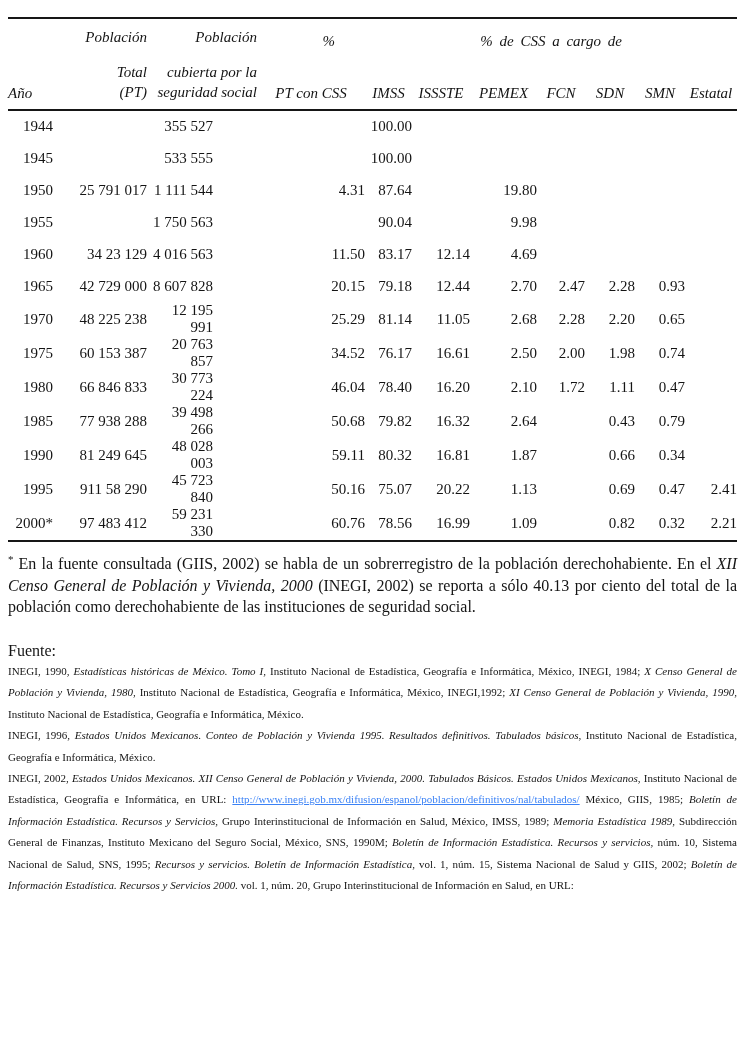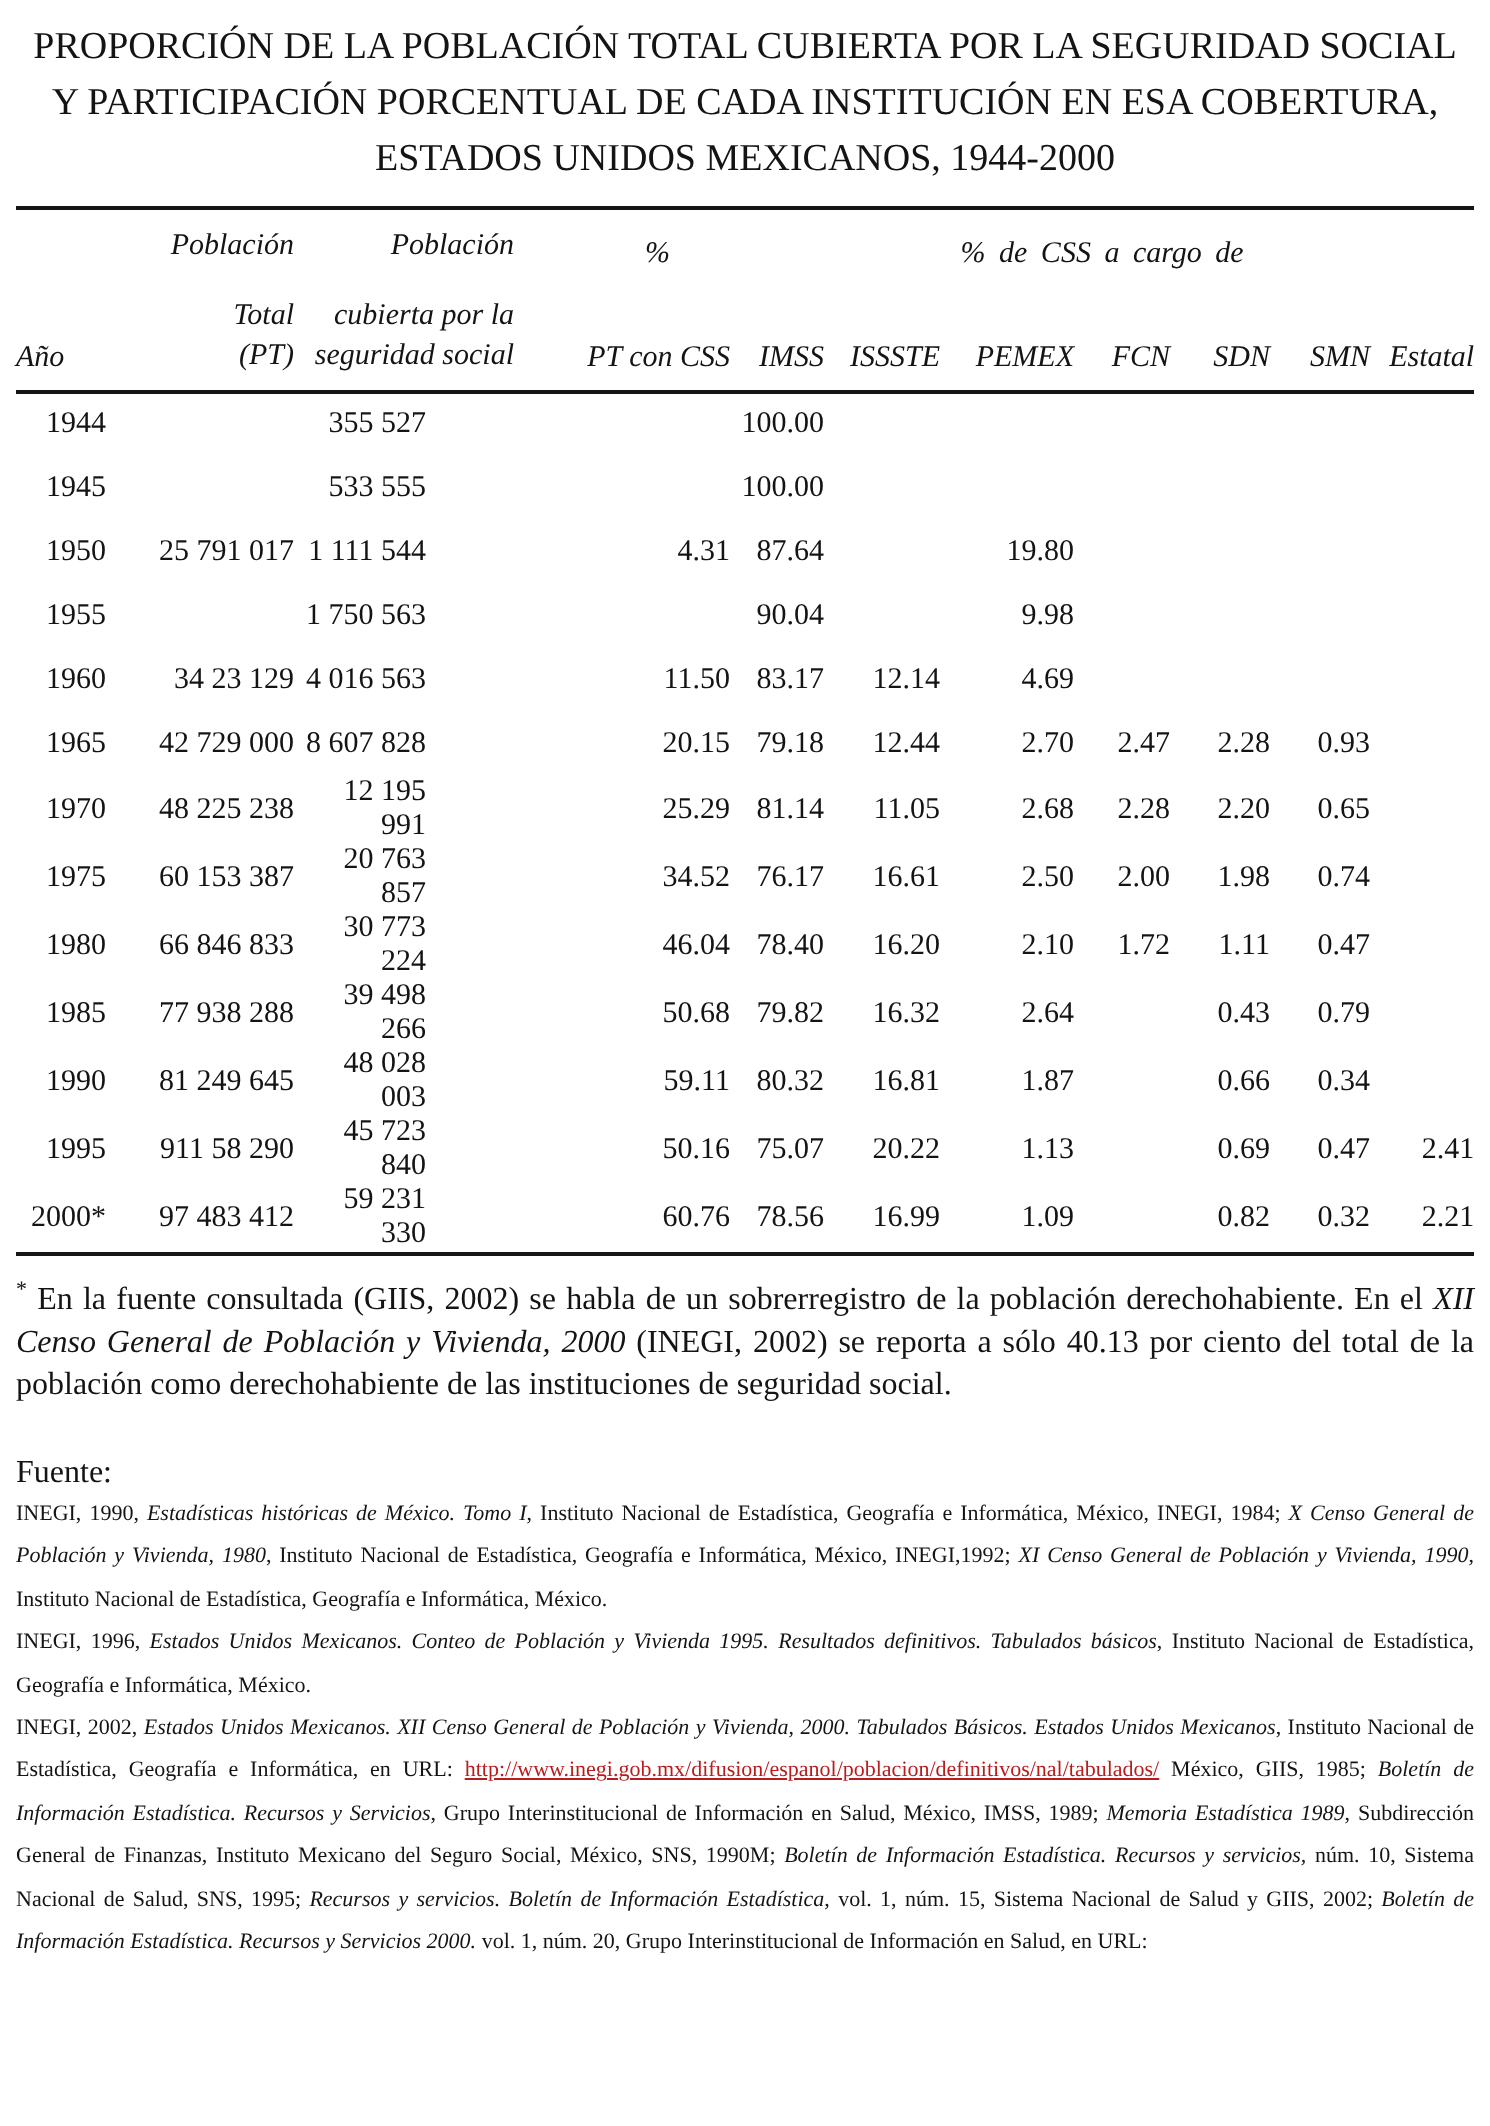--- a/index.html
+++ b/index.html
@@ -23,39 +23,38 @@
   thead th { font-style:italic; font-weight:normal; font-size:15px; }
   tr.hr1 th { vertical-align:bottom; height:56px; padding:0; }
   tr.hr2 th { vertical-align:bottom; height:36px; padding:0 0 7px 0; }
   th.span2 { vertical-align:bottom !important; padding-bottom:7px !important; }
   .stack { text-align:right; }
   .stack div { line-height:20px; }
   .stack div:first-child { margin-bottom:15px; }
   th.year-h { text-align:left; }
   th.pct-h { text-align:right; padding-right:30px !important; padding-bottom:24px !important; }
   th.group-h { text-align:center; word-spacing:3px; padding-bottom:24px !important; }
-  th.num-h { text-align:right; }
+  th.num-h { }
   tbody td { height:32px; vertical-align:middle; padding:0; }
   td.year { text-align:right; }
   td.num { text-align:right; }
   td.c3 { padding-right:44px; }
 
   .footnote { margin:7px 0 0 0; text-align:justify; font-size:16px; line-height:21.4px; }
   .footnote sup { font-size:11px; }
   .sources { margin-top:22px; }
   .src-label { font-size:16px; line-height:21.4px; margin:0; }
   p.src { margin:0; text-align:justify; font-size:11px; line-height:21.4px; }
-  a.lnk { color:#b91c1c; text-decoration:underline; cursor:pointer; }
+  a.lnk { color:#3b82f6; text-decoration:underline; cursor:pointer; }
   i { font-style:italic; }
 </style>
 </head>
 <body>
 
 <div class="title-block">
-  <span class="main-title">PROPORCIÓN DE LA POBLACIÓN TOTAL CUBIERTA POR LA SEGURIDAD SOCIAL Y PARTICIPACIÓN PORCENTUAL DE CADA INSTITUCIÓN EN ESA COBERTURA, ESTADOS UNIDOS MEXICANOS, 1944-2000</span>
 </div>
 
 <table class="data">
   <colgroup>
     <col style="width:45px">
       <col style="width:94px">
       <col style="width:110px">
       <col style="width:108px">
     <col style="width:47px">
       <col style="width:58px">

